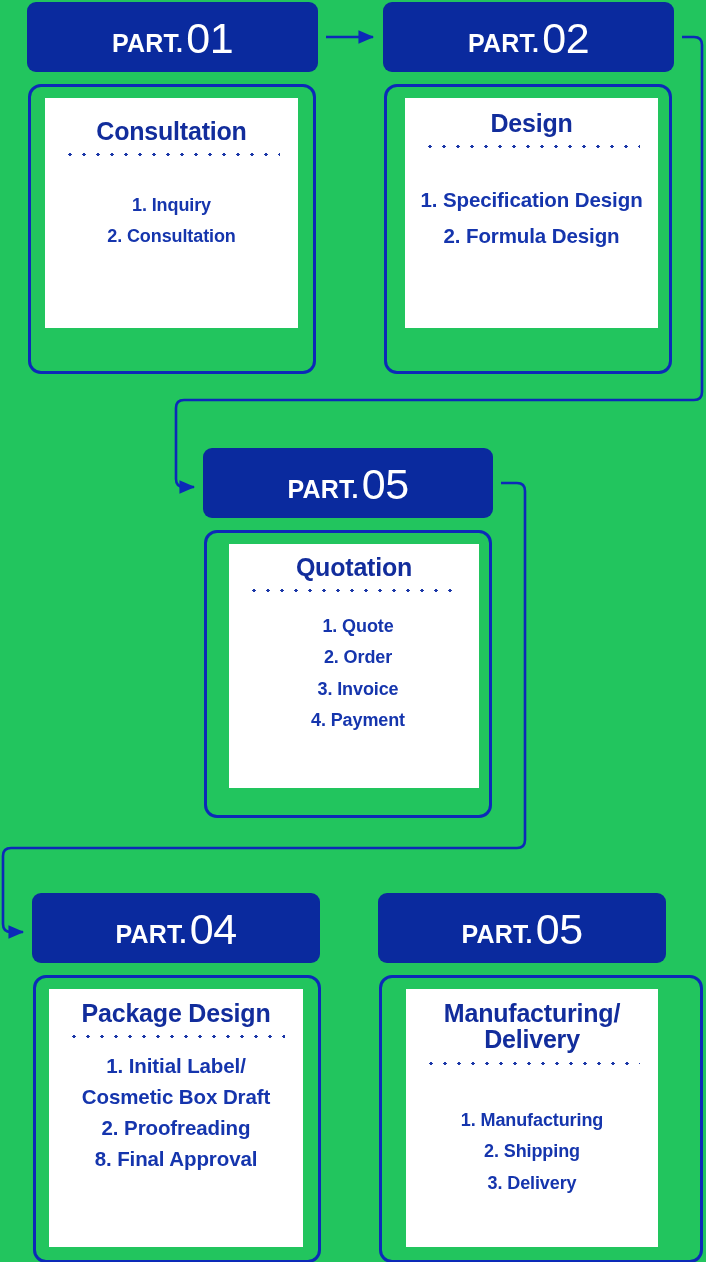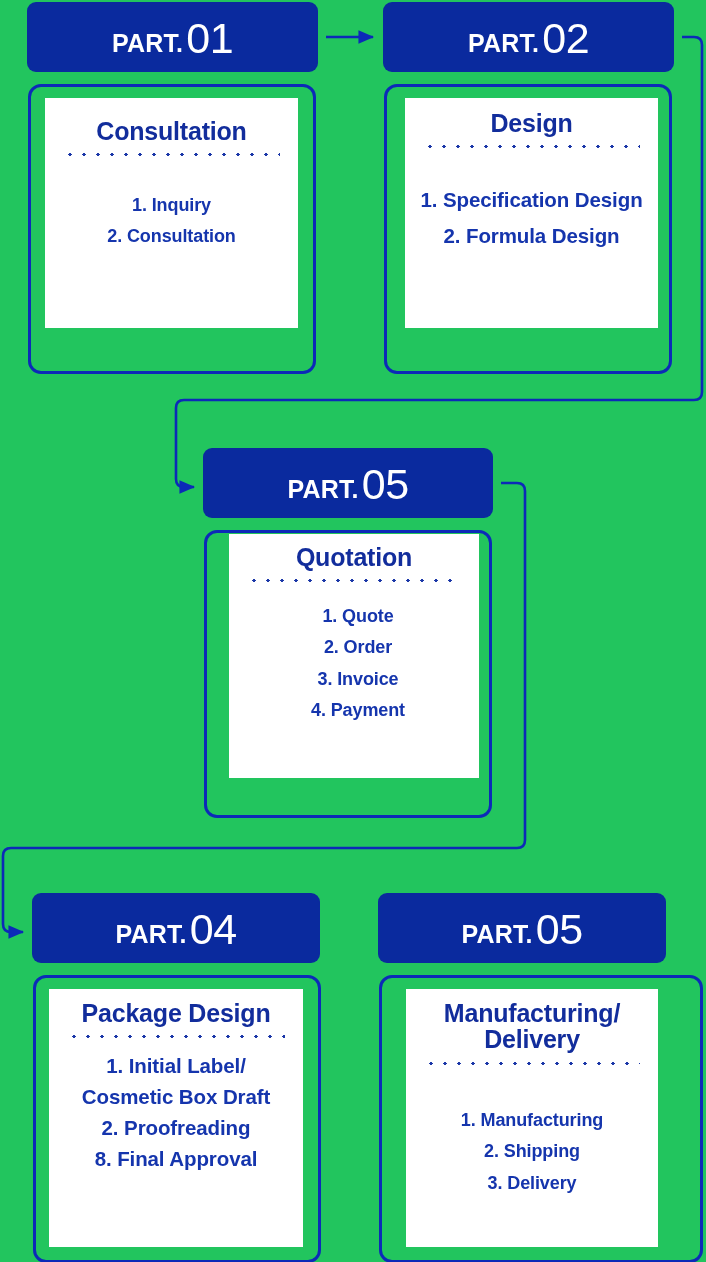--- a/index.html
+++ b/index.html
@@ -142,21 +142,21 @@
   #step-2 .step-header { width: 291px; }
   #step-2 .step-card { width: 288px; height: 290px; }
   #step-2 .card-panel { left: 18px; top: 11px; width: 253px; height: 230px; padding-top: 12px; }
   #step-2 .card-list { margin-top: 34px; font-size: 20.5px; }
   #step-2 .card-list li { white-space: nowrap; }
 
   
   #step-3 { left: 203px; top: 448px; width: 290px; height: 370px; }
   #step-3 .step-header { width: 290px; }
   #step-3 .step-card { width: 288px; height: 288px; }
-  #step-3 .card-panel { left: 22px; top: 1px; width: 250px; height: 244px; padding-top: 10px; }
+  #step-3 .card-panel { left: 22px; top: 11px; width: 250px; height: 244px; padding-top: 10px; }
   #step-3 .card-list { margin-top: 19px; padding-left: 8px; }
 
   
   #step-4 { left: 32px; top: 893px; width: 288px; height: 369px; }
   #step-4 .step-header { width: 288px; }
   #step-4 .step-card { width: 288px; height: 288px; padding-left: 17px; }
   #step-4 .card-panel { left: 13px; top: 11px; width: 254px; height: 258px; padding-top: 11px; }
   #step-4 .card-list { margin-top: 13px; font-size: 20.5px; line-height: 1.5; }
 
   

